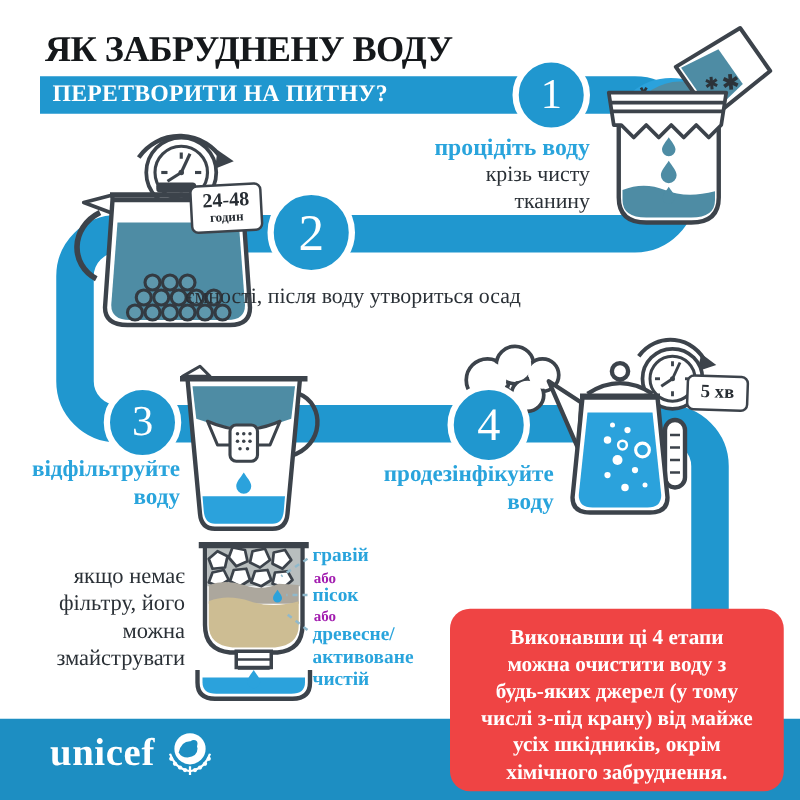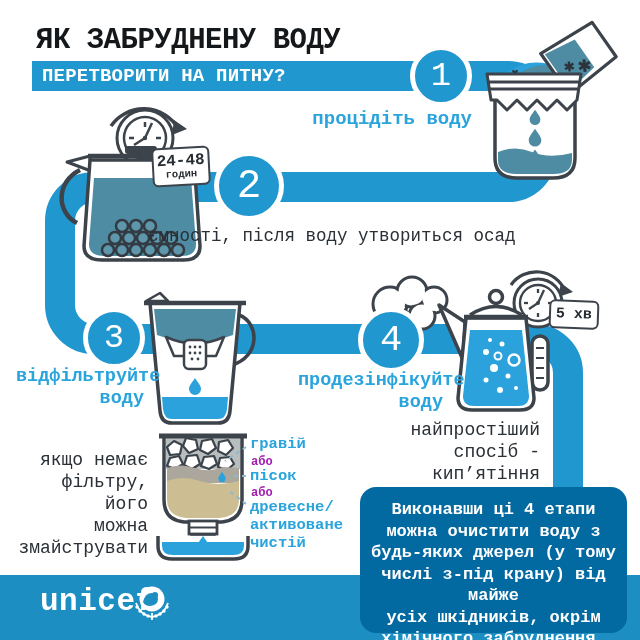--- a/index.html
+++ b/index.html
@@ -1,17 +1,17 @@
 <!DOCTYPE html>
 <html><head>
 <meta charset="utf-8">
 <style>
   html,body{margin:0;padding:0;}
   .stage{position:relative;width:640px;height:640px;background:#ffffff;overflow:hidden;
-         font-family:Liberation Mono, monospace;}
+         font-family:Liberation Serif, serif;}
   .abs{position:absolute;}
   svg{display:block;overflow:visible;}
 
   
   .main-title{left:36px;top:24px;font-size:29px;font-weight:bold;color:#15181b;letter-spacing:-0.5px;}
   .bar-title{left:42px;top:65px;font-size:19px;font-weight:bold;color:#ffffff;letter-spacing:0.2px;z-index:3;}
   .step-label{color:#29a4dc;font-weight:bold;line-height:1.18;white-space:pre-line;}
   .dark-text{color:#2a3036;line-height:1.22;white-space:pre-line;}
   .ralign{text-align:right;}
 
@@ -38,21 +38,21 @@
 
   
   .badge{background:#fff;border:2.5px solid #3c434b;border-radius:6px;box-sizing:border-box;
          display:flex;flex-direction:column;align-items:center;justify-content:center;z-index:5;color:#272d33;}
   .badge1{left:152px;top:147px;width:58px;height:39px;transform:rotate(-3deg);}
   .badge1 .big{font-size:16px;font-weight:bold;line-height:1;}
   .badge1 .small{font-size:10.5px;font-weight:bold;line-height:1.1;}
   .badge2{left:549px;top:300px;width:50px;height:29px;transform:rotate(2deg);font-size:15px;font-weight:bold;}
 
   
-  .note-box{left:360px;top:487px;width:267px;height:146px;background:#0369a1;border-radius:16px;z-index:2;
+  .note-box{left:360px;top:487px;width:267px;height:146px;background:#ef4444;border-radius:16px;z-index:2;
             display:flex;align-items:flex-start;justify-content:center;}
   .note-text{margin-top:12px;color:#ffffff;font-size:17px;font-weight:bold;line-height:1.27;
              text-align:center;white-space:pre-line;}
   .footer{left:0;top:575px;width:640px;height:65px;background:#1d8ec2;z-index:1;}
   .unicef-word{left:40px;top:584px;font-size:31px;font-weight:bold;color:#ffffff;letter-spacing:0.5px;z-index:2;}
   .illus{z-index:2;}
 </style>
 </head>
 <body>
 
@@ -109,20 +109,22 @@
       <path transform="translate(60,124) scale(1.05)" d="M0 -7 C2.5 -3 6 0.5 6 4 A6 6 0 1 1 -6 4 C-6 0.5 -2.5 -3 0 -7 Z"></path>
       <path transform="translate(60,143) scale(0.8)" d="M0 -7 C2.5 -3 6 0.5 6 4 A6 6 0 1 1 -6 4 C-6 0.5 -2.5 -3 0 -7 Z"></path>
     </g>
 
     <path d="M12,62 L106,62 L102,88 L92,98 L82,88 L72,98 L62,88 L52,98 L42,88 L32,98 L22,88 L16,88 Z" fill="#ffffff" stroke="#3c434b" stroke-width="3" stroke-linejoin="round"></path>
     <line x1="13" y1="70" x2="105" y2="70" stroke="#3c434b" stroke-width="3"></line>
     <line x1="14" y1="77" x2="104" y2="77" stroke="#3c434b" stroke-width="3"></line>
   </svg>
 
   <div class="abs step-label ralign s1-label">процідіть воду</div>
+  <div class="abs dark-text ralign s1-detail">крізь чисту
+тканину</div>
 
   <svg class="abs illus" width="175" height="172" viewBox="0 0 175 172" style="left:50px;top:100px;">
 
     <g>
       <path d="M61,26 A40 40 0 0 1 128,28" fill="none" stroke="#3c434b" stroke-width="3.5"></path>
       <polygon points="124,20 137,29 122,35" fill="#3c434b"></polygon>
       <circle cx="95" cy="38" r="28" fill="#ffffff" stroke="#3c434b" stroke-width="3"></circle>
       <circle cx="95" cy="38" r="21" fill="#ffffff" stroke="#3c434b" stroke-width="2.5"></circle>
       <g stroke="#3c434b" stroke-width="2.5">
         <line x1="95" y1="22" x2="95" y2="27"></line>
@@ -254,22 +256,20 @@
     </g>
     <circle cx="144" cy="25" r="6.5" fill="#ffffff" stroke="#3c434b" stroke-width="3.5"></circle>
     <path d="M118,43 Q144,26 170,43" fill="#ffffff" stroke="#3c434b" stroke-width="3.5"></path>
     <line x1="112" y1="45" x2="176" y2="45" stroke="#3c434b" stroke-width="4.5"></line>
   </svg>
 
   <div class="abs badge badge2">5 хв</div>
 
   <div class="abs step-label ralign s4-label">продезінфікуйте
 воду</div>
-  <div class="abs dark-text ralign s4-detail">найпростіший
-спосіб - кип’ятіння</div>
 
   <svg class="abs illus" width="105" height="137" viewBox="0 0 105 137" style="left:152px;top:428px;">
 
     <rect x="14" y="10" width="74" height="31" fill="#b8bebe"></rect>
     <g fill="#ffffff" stroke="#3c434b" stroke-width="2.2" stroke-linejoin="round">
       <polygon points="22,13 30,17 28,26 18,27 15,19"></polygon>
       <polygon points="34,10 44,12 46,21 37,25 31,18"></polygon>
       <polygon points="50,13 60,11 64,20 56,26 48,22"></polygon>
       <polygon points="67,14 76,12 81,20 74,27 66,23"></polygon>
       <polygon points="18,30 27,28 31,36 23,41 15,38"></polygon>

